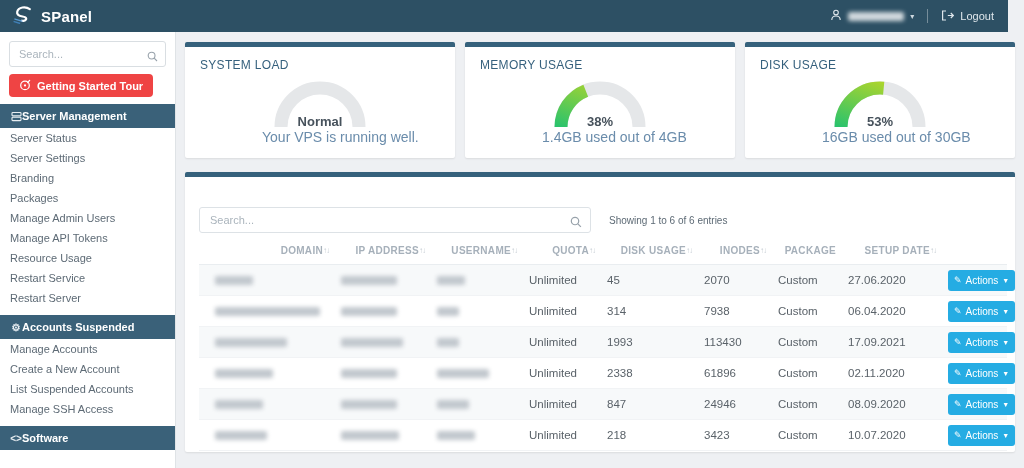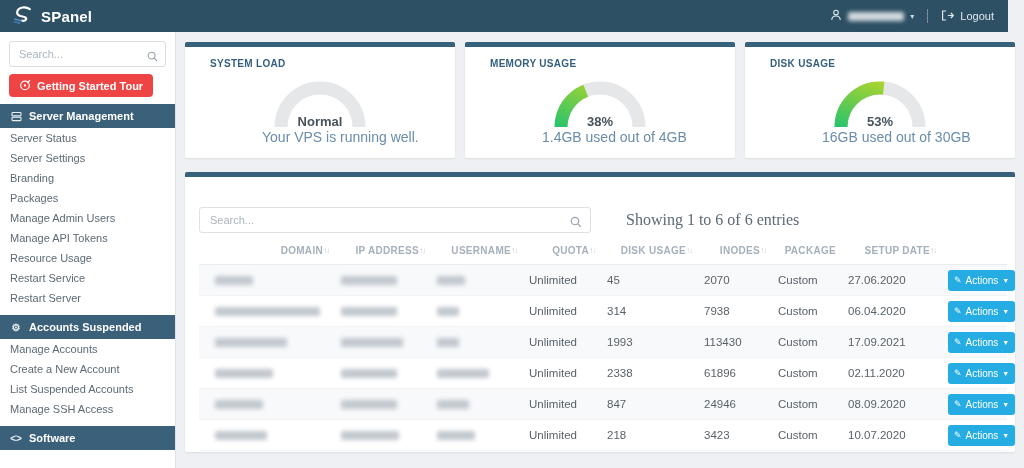--- a/index.html
+++ b/index.html
@@ -20,44 +20,44 @@
              border-right:1px solid #dfe3e6; overflow:hidden; }
   .side-search { margin:9px 9px 0; position:relative; }
   .side-search input { width:100%; height:26px; border:1px solid #d9dee2; border-radius:3px;
                        padding:0 26px 0 9px; font-size:11px; color:#556; outline:none; background:#fff; }
   input::placeholder { color:#aab4bc; }
   .side-search .ico { position:absolute; right:8px; top:7px; }
   .tour-btn { margin:7px 0 0 9px; display:inline-flex; align-items:center; gap:6px; background:#ef4444;
               color:#fff; font-family:inherit; font-size:11px; font-weight:bold; border:none; border-radius:4px;
               padding:5px 10px; height:23px; cursor:pointer; }
   .side-sec { margin-top:7px; background:#3a6179; color:#fff; font-size:11px; font-weight:bold;
-              height:24px; display:flex; align-items:center; gap:7px; padding:0 10px; cursor:pointer; }
+              height:24px; display:flex; align-items:center; padding:0 10px; cursor:pointer; }
   .side-sec .sec-ico { display:inline-flex; width:12px; justify-content:center; font-size:10px; color:#e8eef2; }
   .side-item { font-size:11px; color:#5d6a75; padding:4.5px 10px; line-height:11px; cursor:pointer; white-space:nowrap; }
 
   
   .main { position:absolute; left:176px; top:32px; right:0; bottom:0; background:#eef0f3; }
   .cards { display:flex; gap:10px; margin:10px 9px 0; }
   .card { flex:1; background:#fff; border-radius:2px; border-top:5px solid #35617c; height:116px;
           box-shadow:0 1px 2px rgba(0,0,0,.09); position:relative; }
-  .card-title { font-size:10px; font-weight:bold; color:#35607d; letter-spacing:.3px; padding:11px 0 0 25px; }
+  .card-title { font-size:12px; font-weight:normal; color:#35607d; letter-spacing:.3px; padding:11px 0 0 15px; }
   .gauge-wrap { position:absolute; left:50%; transform:translateX(-50%); top:34px; width:116px; text-align:center; }
   .gauge-svg-holder { position:relative; width:96px; margin:0 auto; height:46px; }
   .gauge-value { position:absolute; left:0; right:0; bottom:-2px; font-size:13px; font-weight:bold; color:#47525c; }
   .gauge-sub { margin-top:2px; font-size:14px; color:#6a8cab; white-space:nowrap; }
 
   
   .table-card { margin:14px 9px 0; background:#fff; border-radius:2px; border-top:5px solid #35617c;
                 height:280px; box-shadow:0 1px 2px rgba(0,0,0,.09); padding:30px 8px 0 14px; overflow:hidden; }
   .table-top { display:flex; align-items:center; }
   .t-search { position:relative; width:392px; }
   .t-search input { width:100%; height:26px; border:1px solid #dde2e6; border-radius:3px;
                     padding:0 28px 0 10px; font-size:11px; color:#556; outline:none; }
   .t-search .ico { position:absolute; right:9px; top:7px; }
-  .showing { margin-left:35px; font-size:16px; color:#5d6a75;font-family:Liberation Serif, serif; }
+  .showing { margin-left:18px; font-size:10px; color:#5d6a75; }
 
   .grid-header, .grid-row { display:grid; grid-template-columns:126px 96px 92px 78px 97px 74px 70px 100px 1fr;
                             padding-left:16px; align-items:center; }
   .grid-header { margin-top:12px; border-bottom:1px solid #e9edf0; padding-bottom:8px; }
   .hcell { display:flex; justify-content:flex-end; align-items:center; padding-right:12px;
            font-size:10px; font-weight:bold; color:#a6b0ba; letter-spacing:.3px; cursor:pointer; }
   .sort { font-size:8px; letter-spacing:-1px; color:#c6cdd4; }
   .grid-row { height:31px; border-bottom:1px solid #f1f3f5; font-size:11.5px; color:#5a6269; }
   .grid-row.striped { background:#f7f9fa; }
   .blur-box { height:9px; border-radius:2px; background:#c2c8ce; filter:blur(2px); }

